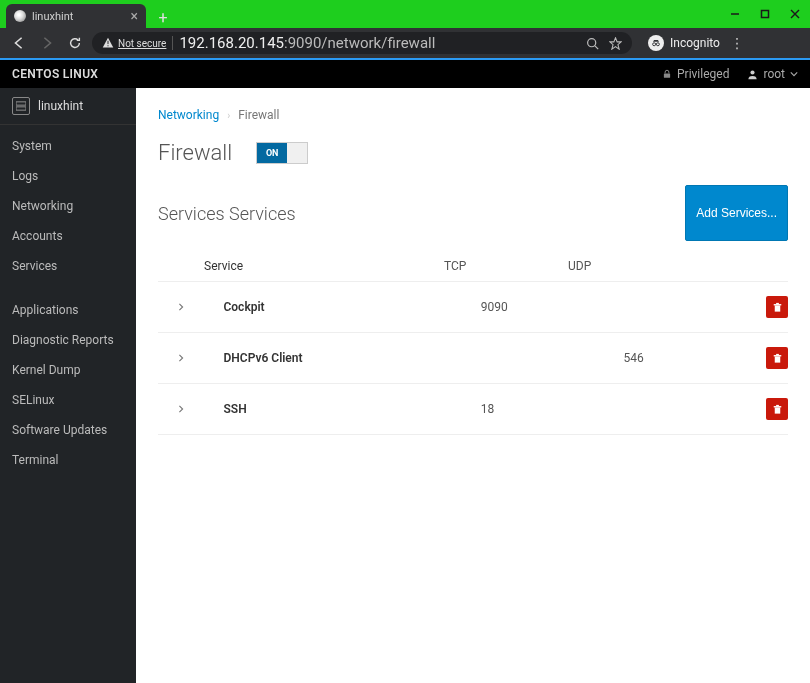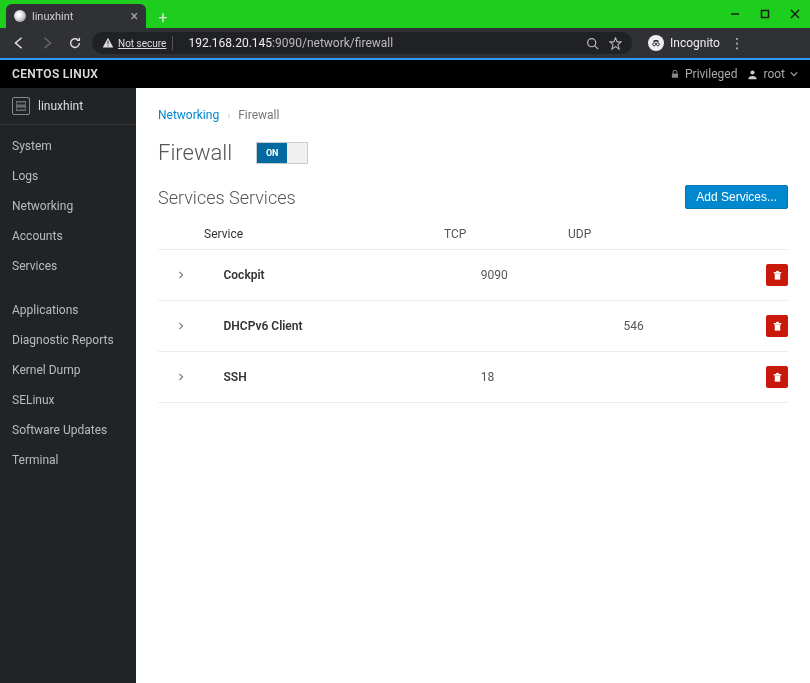--- a/index.html
+++ b/index.html
@@ -15,32 +15,32 @@
     .win-controls { position: absolute; right: 0; top: 0; display: flex; height: 100%; }
     .win-btn { width: 30px; display: flex; align-items: center; justify-content: center; color: #1a1a1a; font-size: 14px; cursor: pointer; }
     
     
     .addr-row { background: #303134; height: 30px; display: flex; align-items: center; padding: 0 8px; gap: 6px; }
     .nav-icon { color: #ccc; width: 22px; height: 22px; display: flex; align-items: center; justify-content: center; cursor: pointer; font-size: 14px; }
     .nav-icon.disabled { color: #666; }
     .addr-box { flex: 1; display: flex; align-items: center; background: #202124; border-radius: 12px; height: 22px; padding: 0 10px; gap: 6px; color: #ccc; font-size: 12px; max-width: 540px; }
     .addr-warn { display: flex; align-items: center; gap: 4px; color: #ddd; font-size: 10px; text-decoration: underline; }
     .addr-divider { width: 1px; height: 14px; background: #555; }
-    .addr-url { color: #bbb; font-size: 12px; margin-left: 9px; }
+    .addr-url { color: #bbb; font-size: 15px; }
     .addr-url .host { color: #eee; }
     .addr-right { margin-left: auto; display: flex; gap: 10px; align-items: center; color: #bbb; }
     .addr-trail { display: flex; gap: 10px; align-items: center; color: #ccc; font-size: 12px; margin-left: 10px; }
     .incognito-pill { display: flex; align-items: center; gap: 6px; color: #eee; }
     .incog-icon-bg { width: 16px; height: 16px; border-radius: 50%; background: #eee; display: flex; align-items: center; justify-content: center; font-size: 10px; color: #303134; }
     .kebab { font-size: 14px; }
     
     
     .cockpit-header { background: #000000; color: #ddd; height: 30px; border-top: 2px solid #2b9af3; display: flex; align-items: center; padding: 0 12px; font-size: 12px; }
     .os-name { font-weight: 600; letter-spacing: 0.3px; font-size: 12px; }
-    .header-right { margin-left: auto; display: flex; align-items: center; gap: 10px; color: #aaa; }
+    .header-right { margin-left: auto; display: flex; align-items: center; gap: 18px; color: #aaa; }
     .priv-item, .user-item { display: flex; align-items: center; gap: 5px; cursor: pointer; }
     
     
     .app { display: flex; height: calc(683px - 28px - 30px - 30px); }
     .sidebar { width: 136px; background: #212427; color: #bbb; display: flex; flex-direction: column; font-size: 12px; }
     .host-row { display: flex; align-items: center; padding: 9px 12px; gap: 8px; border-bottom: 1px solid #333; color: #ddd; }
     .host-icon-box { width: 18px; height: 18px; border: 1.5px solid #888; display: flex; align-items: center; justify-content: center; border-radius: 2px; }
     .sidebar-menu { display: flex; flex-direction: column; padding-top: 6px; }
     .side-item { padding: 8px 12px; cursor: pointer; color: #bbb; }
     .side-gap { height: 14px; }
@@ -51,21 +51,21 @@
     .bc-sep { color: #ccc; margin: 0 5px; font-size: 10px; }
     
     .page-title-row { display: flex; align-items: center; gap: 24px; margin-bottom: 20px; }
     .page-title { font-size: 22px; font-weight: 300; color: #555; }
     .switch { width: 52px; height: 22px; background: #e5e5e5; display: flex; cursor: pointer; border: 1px solid #ccc; }
     .switch-on { background: #0369a1; color: #fff; font-size: 9px; font-weight: 700; width: 30px; display: flex; align-items: center; justify-content: center; }
     .switch-knob { flex: 1; background: #f0f0f0; }
     
     .section-row { display: flex; align-items: center; margin-bottom: 10px; }
     .section-title { font-size: 18px; font-weight: 300; color: #555; }
-    .add-btn { margin-left: auto; background: #0088ce; color: #fff; border: 1px solid #0077b3; padding: 4px 10px; font-size: 12px; cursor: pointer; border-radius: 2px; }
+    .add-btn { margin-left: auto; background: #0088ce; color: #fff; border: 1px solid #0077b3; padding: 20px 10px; font-size: 12px; cursor: pointer; border-radius: 2px; }
     
     .svc-table { width: 100%; }
     .svc-head { display: flex; padding: 8px 0 8px 0; color: #777; border-bottom: 1px solid #eee; font-size: 12px; }
     .svc-row { display: flex; align-items: center; padding: 14px 0; border-bottom: 1px solid #eee; font-size: 12px; gap: 20px; }
     .col-expand { width: 46px; display: flex; justify-content: center; color: #777; cursor: pointer; font-size: 11px; }
     .col-service { width: 240px; font-weight: 600; color: #333; }
     .svc-head .col-service { font-weight: 400; }
     .col-tcp { width: 124px; color: #555; }
     .col-udp { width: 124px; color: #555; }
     .col-del { margin-left: auto; }

